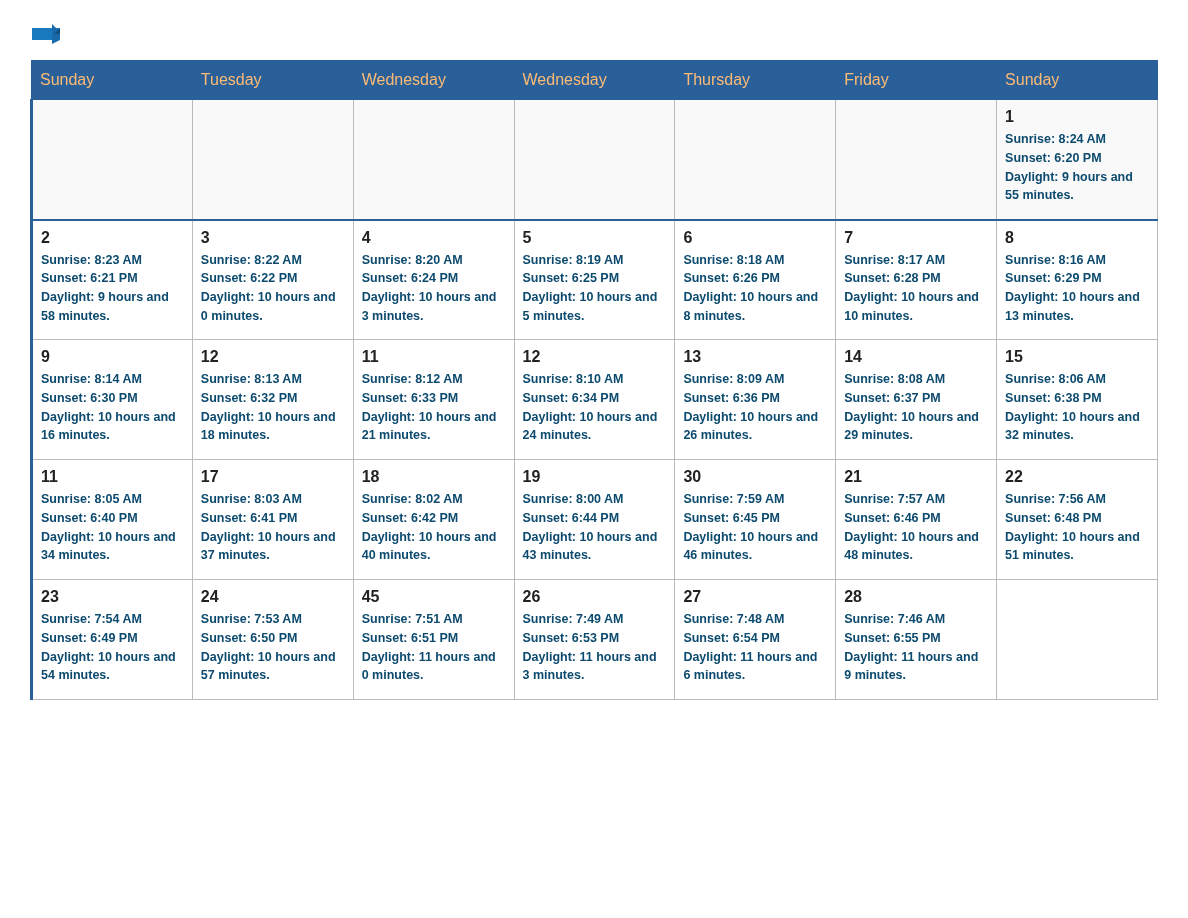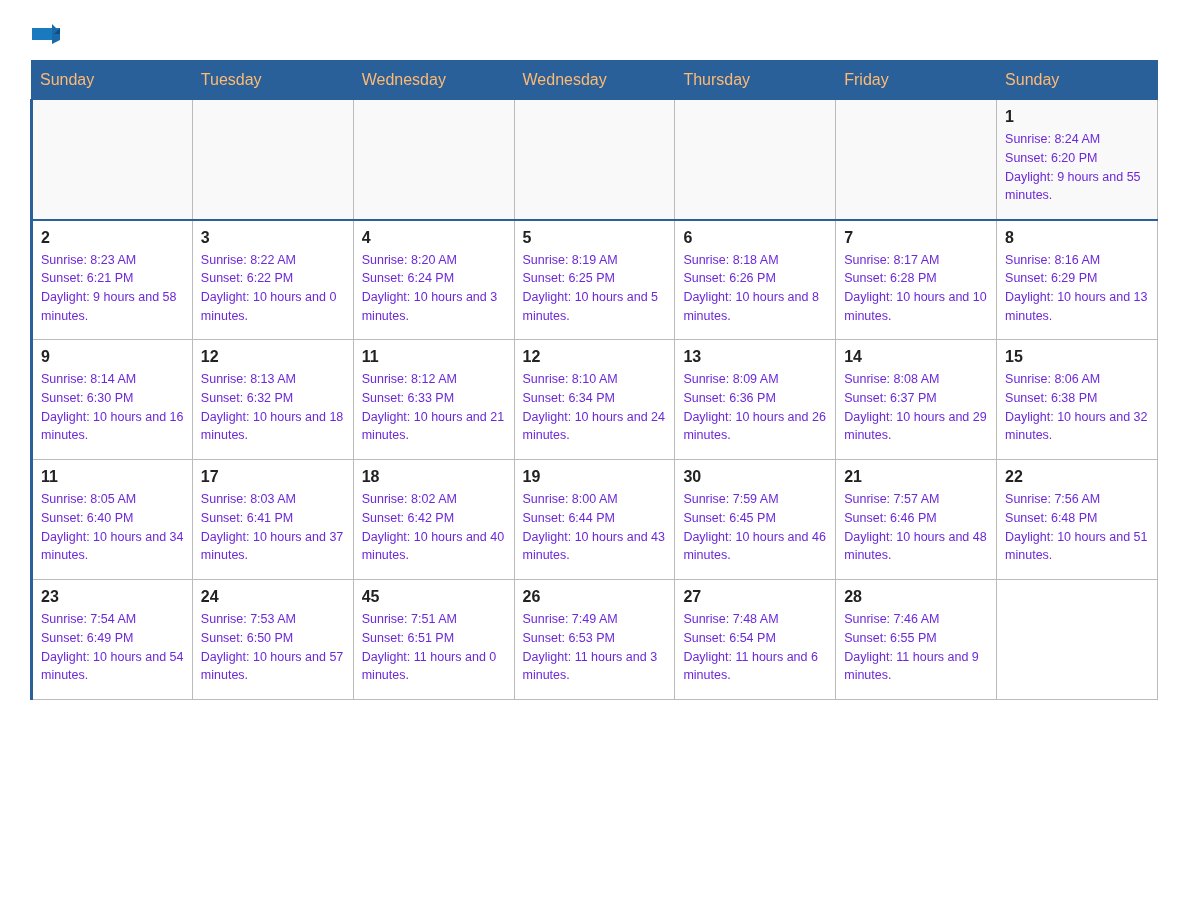--- a/index.html
+++ b/index.html
@@ -72,22 +72,23 @@
     }
     .day-number {
       font-size: 16px;
       font-weight: bold;
       color: #222;
       display: block;
       margin-bottom: 4px;
     }
     .day-info {
       font-size: 12.5px;
-      color: #6d28d9;
+      color: #0c4a6e;
       line-height: 1.5;
+      font-weight: bold;
     }
     .empty-cell { background: #fff; }
     .calendar tbody tr:first-child td {
       background: #f9f9f9;
     }
   </style>
 </head>
 <body>
 
 <div class="header">

